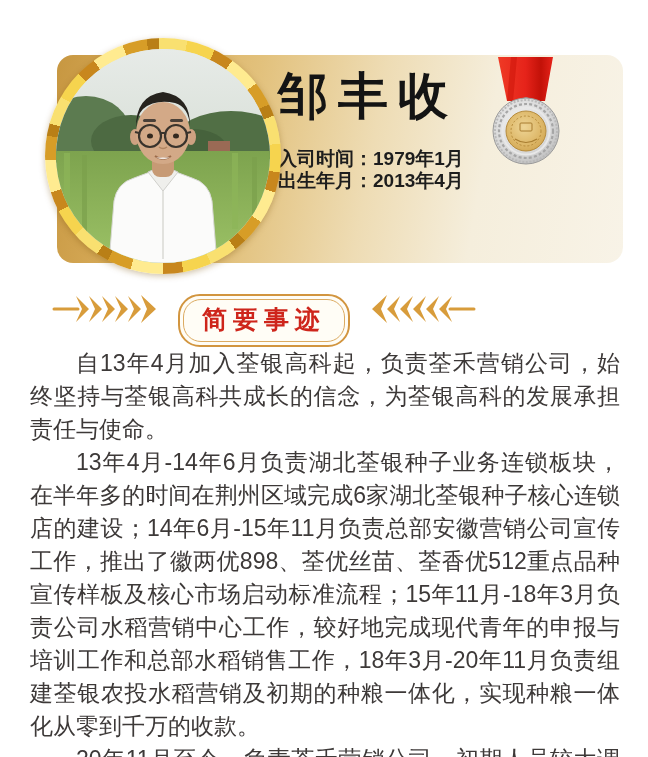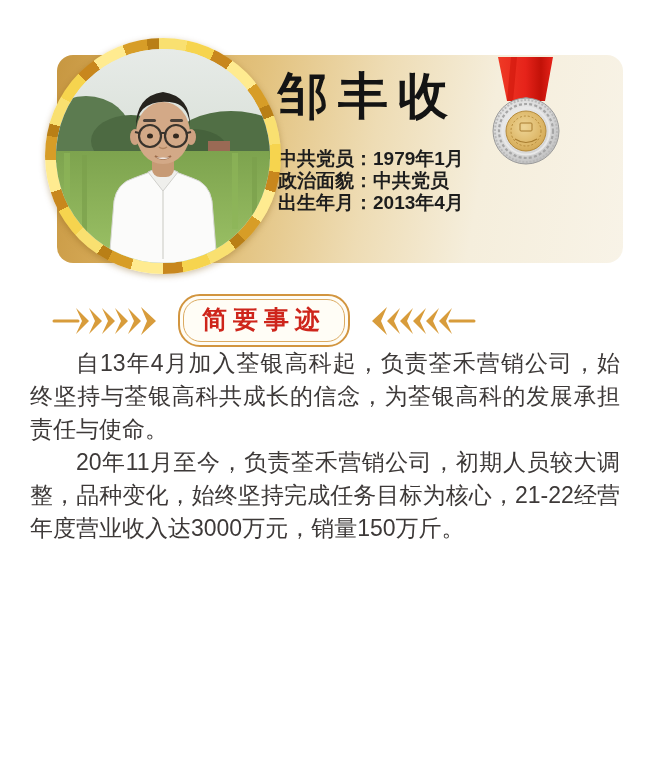--- a/index.html
+++ b/index.html
@@ -80,21 +80,21 @@
     left: 430px; top: 2px; 
     width: 78px; height: 108px;
   }
 
   
   .section-header {
     position: absolute;
     left: 0; top: 294px;
     width: 528px;
     display: flex;
-    align-items: center;
+    align-items: flex-start;
     justify-content: center;
     gap: 20px;
   }
   .wheat { flex: 0 0 auto; }
   .header-box {
     border: 2px solid #d2953f;
     border-radius: 22px;
     background: #fffdf6;
     padding: 3px;
   }
@@ -129,22 +129,21 @@
 </head>
 <body>
 
 <div class="page">
 
   <div class="card">
 
     <div class="id-block">
       <div class="person-name">邹丰收</div>
       <div class="info-block">
-        <div class="info-line">中共党员：1979年1月</div>
-        <div class="info-line">政治面貌：中共党员</div>
+        <div class="info-line">入司时间：1979年1月</div>
         <div class="info-line">出生年月：2013年4月</div>
       </div>
     </div>
 
     <div class="medal">
       <svg width="78" height="108" viewBox="0 0 78 108">
         <defs>
           <linearGradient id="ribbonGrad" x1="0" y1="0" x2="1" y2="0">
             <stop offset="0" stop-color="#ef3a25"></stop>
             <stop offset="0.5" stop-color="#e6231a"></stop>
@@ -252,16 +251,17 @@
         <polygon points="56,2 43,15 56,28 50,15"></polygon>
         <polygon points="43,2 30,15 43,28 37,15"></polygon>
         <polygon points="30,2 17,15 30,28 24,15"></polygon>
         <polygon points="17,1 2,15 17,29 11,15"></polygon>
       </g>
     </svg>
   </div>
 
   <div class="article">
     <p>自13年4月加入荃银高科起，负责荃禾营销公司，始终坚持与荃银高科共成长的信念，为荃银高科的发展承担责任与使命。</p>
+    <p>13年4月-14年6月负责湖北荃银种子业务连锁板块，在半年多的时间在荆州区域完成6家湖北荃银种子核心连锁店的建设；14年6月-15年11月负责总部安徽营销公司宣传工作，推出了徽两优898、荃优丝苗、荃香优512重点品种宣传样板及核心市场启动标准流程；15年11月-18年3月负责公司水稻营销中心工作，较好地完成现代青年的申报与培训工作和总部水稻销售工作，18年3月-20年11月负责组建荃银农投水稻营销及初期的种粮一体化，实现种粮一体化从零到千万的收款。</p>
     <p>20年11月至今，负责荃禾营销公司，初期人员较大调整，品种变化，始终坚持完成任务目标为核心，21-22经营年度营业收入达3000万元，销量150万斤。</p>
   </div>
 
 </div>
 
 </body></html>

